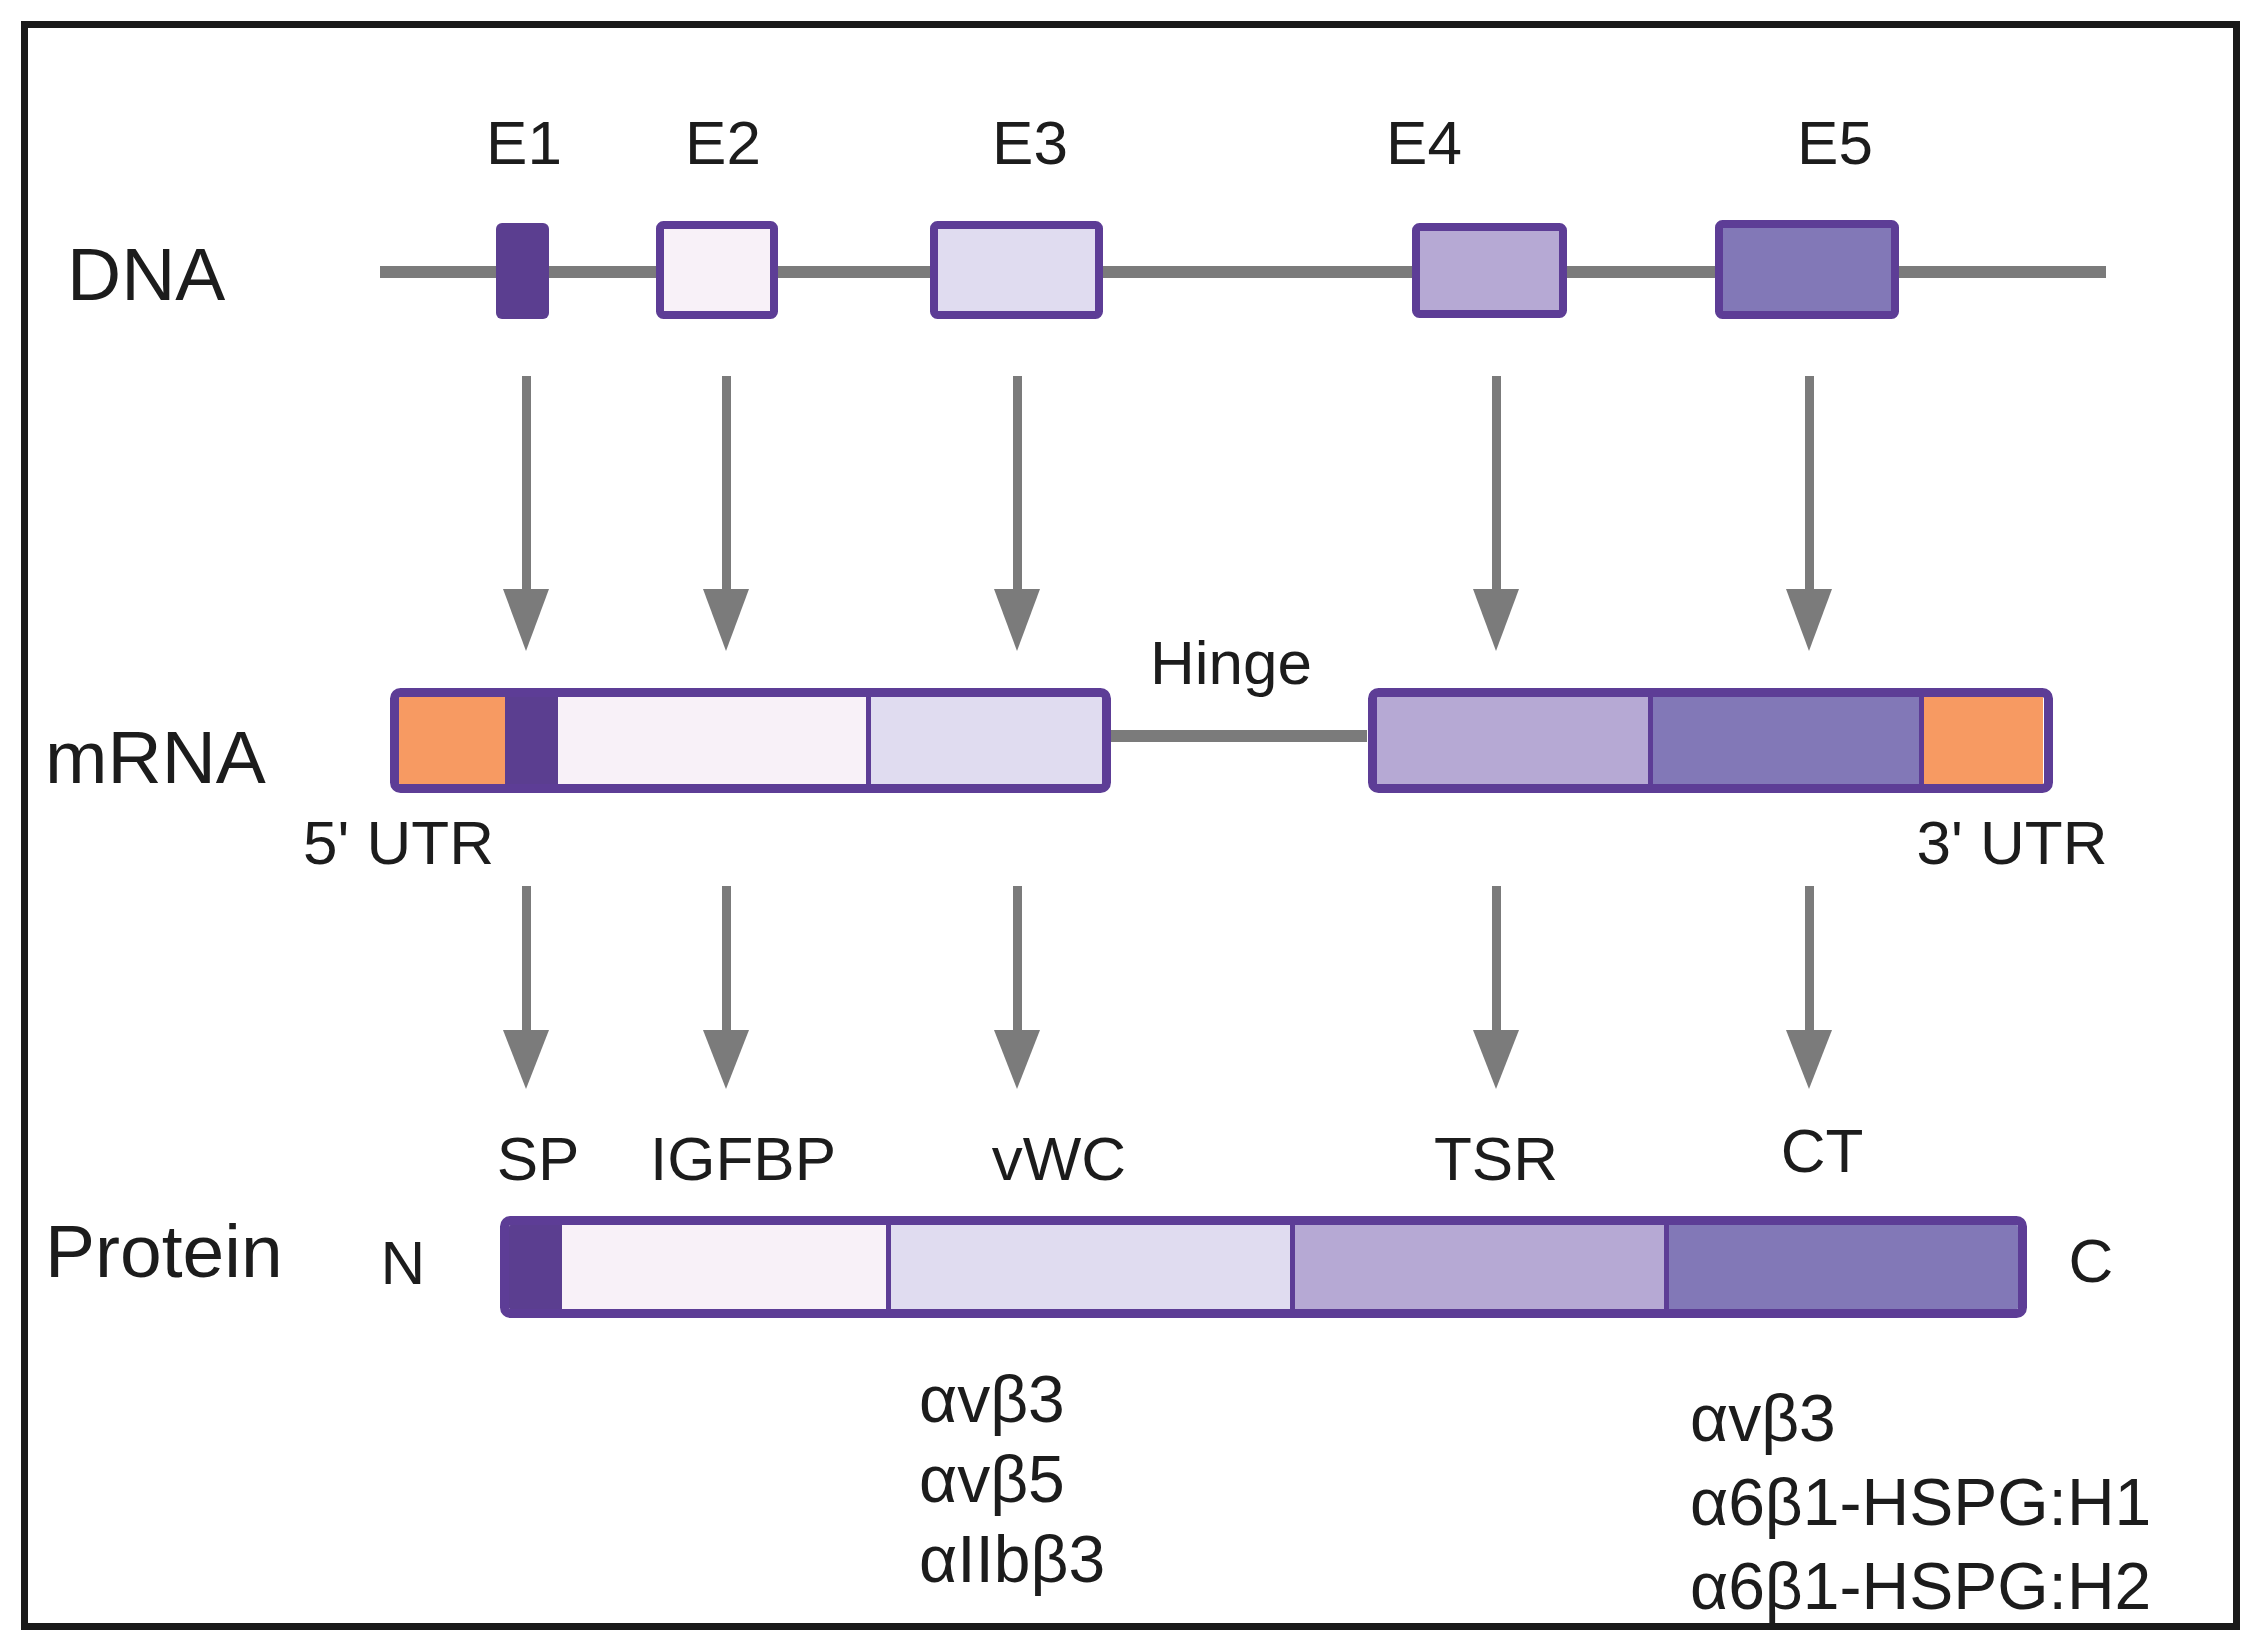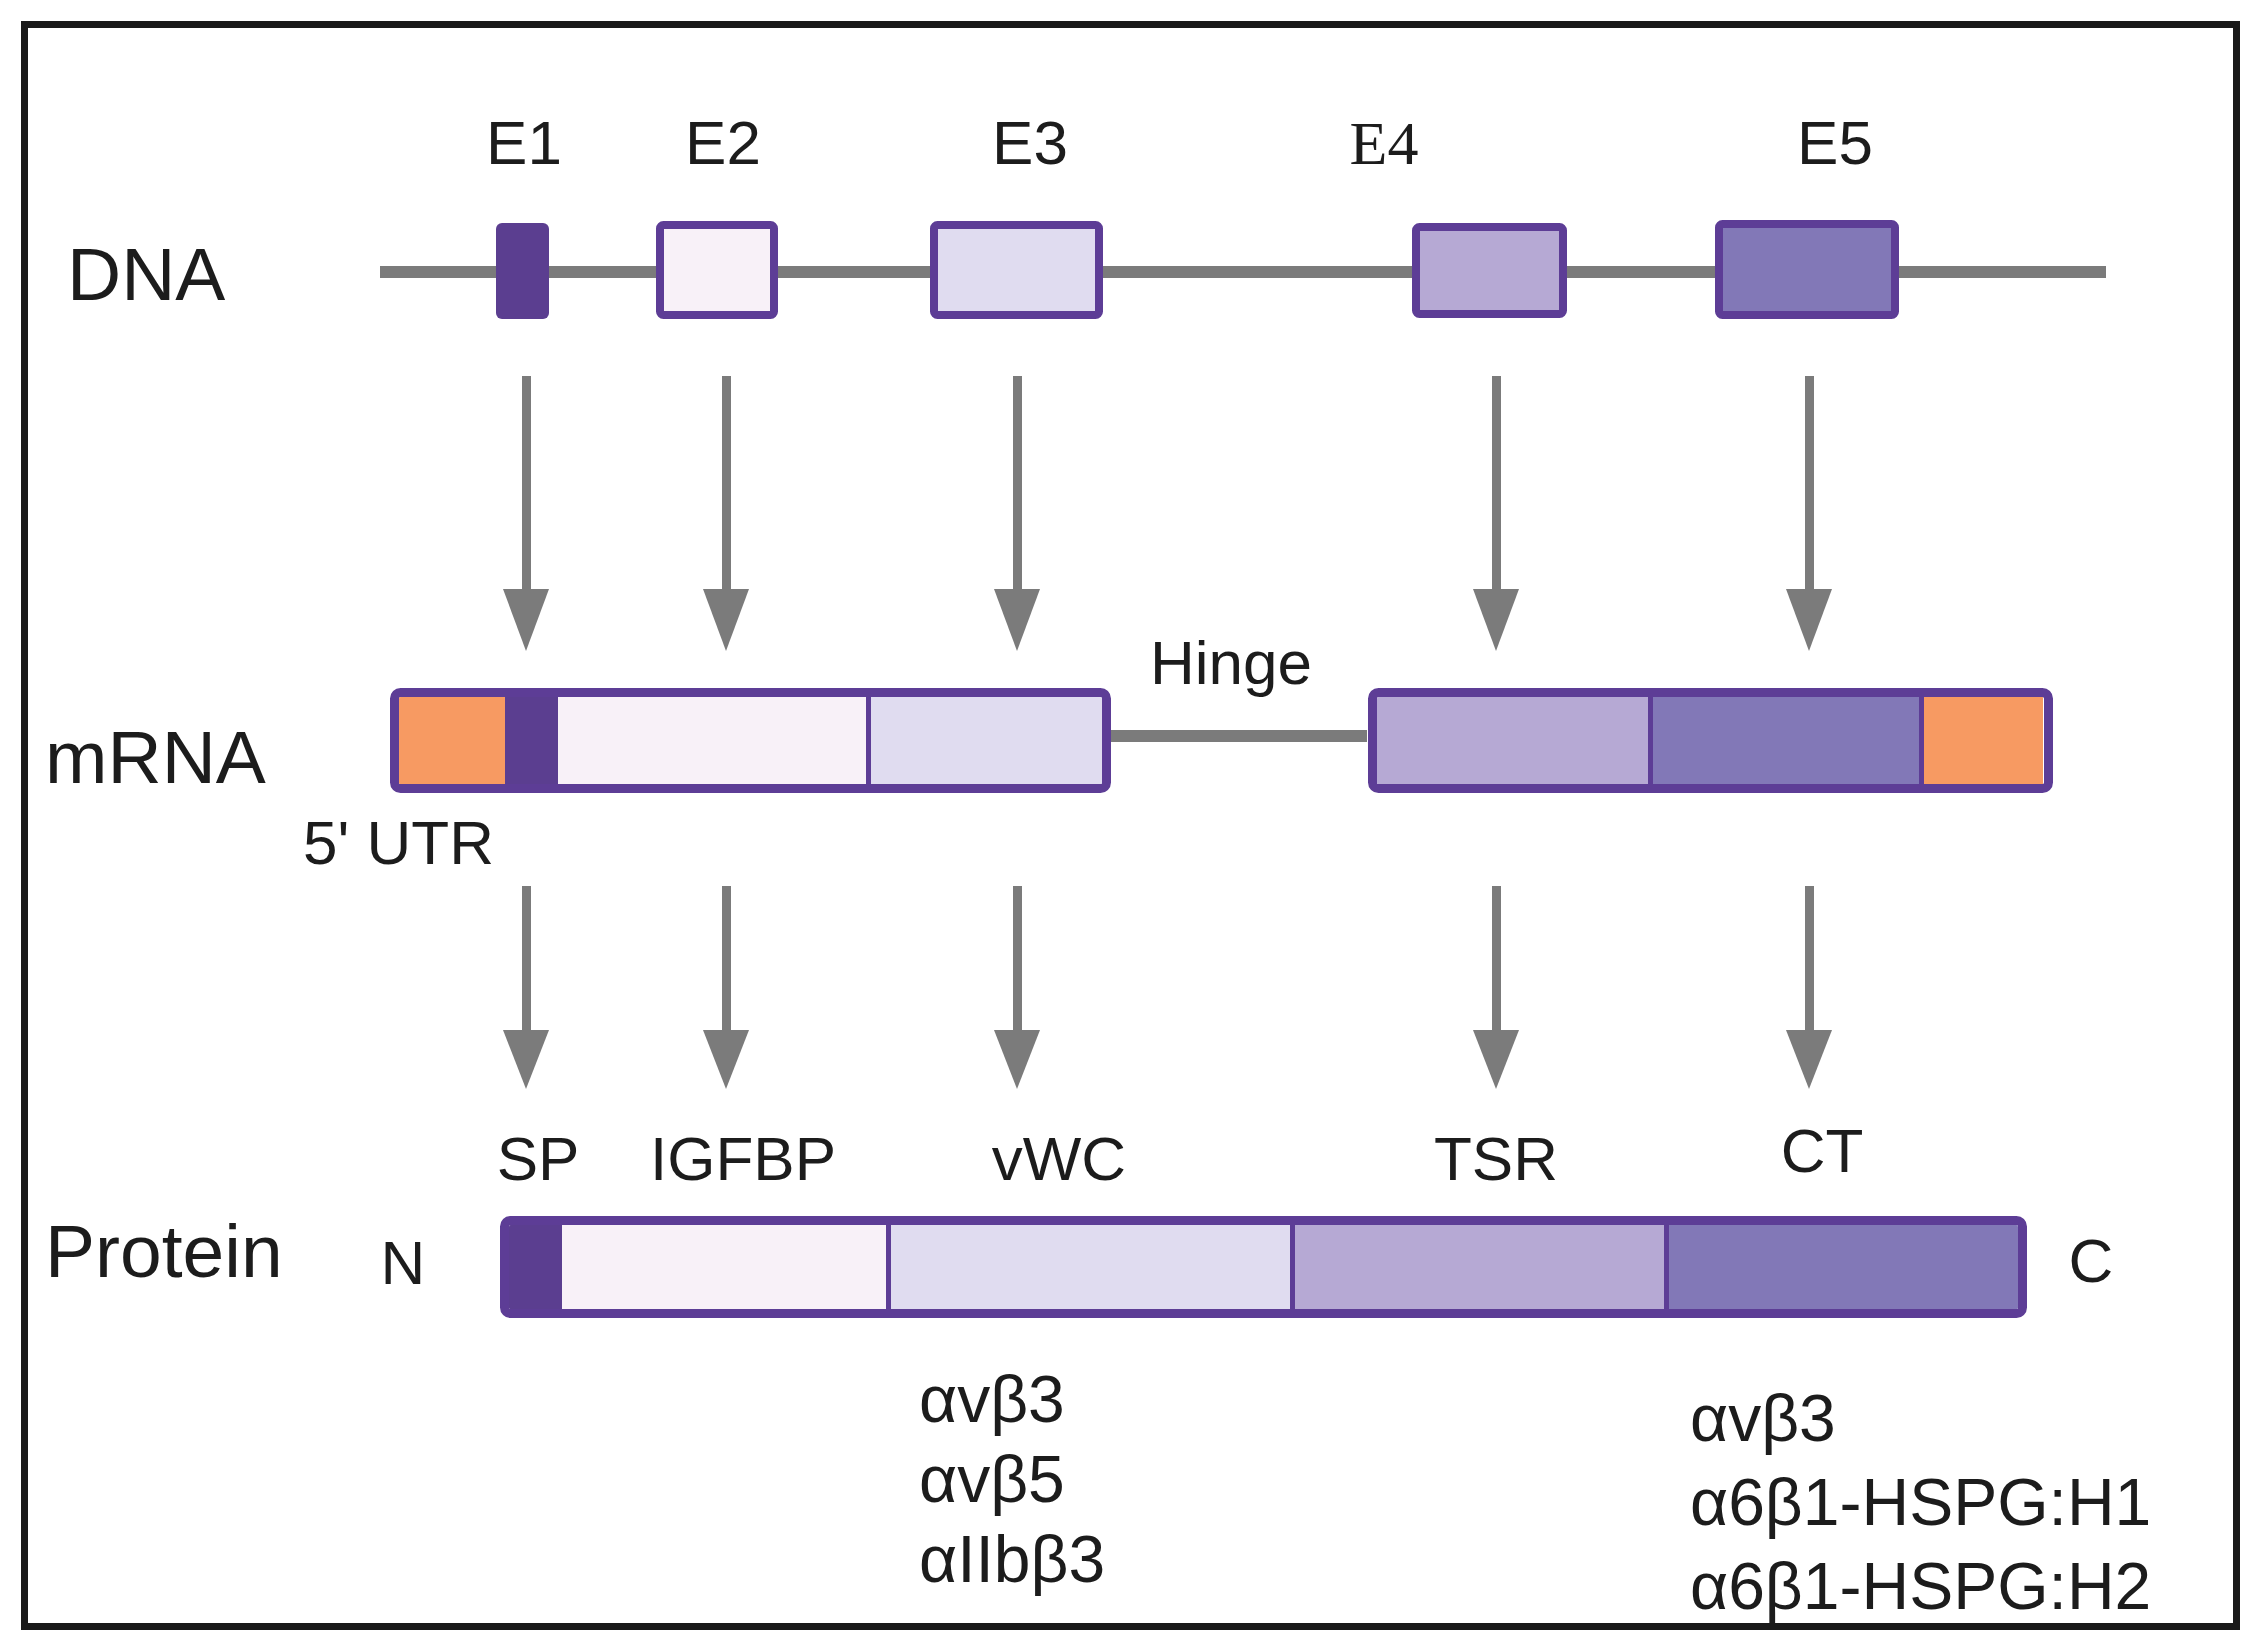--- a/index.html
+++ b/index.html
@@ -54,21 +54,21 @@
 
 <div class="canvas">
   <div class="frame"></div>
 
   <div class="lbl f100" style="left:67px;top:237px;">DNA</div>
   <div class="gline" style="left:380px;top:266px;width:1726px;"></div>
 
   <div class="lbl f95 ctr" style="left:524px;top:112px;">E1</div>
   <div class="lbl f95 ctr" style="left:723px;top:112px;">E2</div>
   <div class="lbl f95 ctr" style="left:1030px;top:112px;">E3</div>
-  <div class="lbl f95 ctr" style="left:1384px;top:112px;font-family:Liberation Serif, serif;">E4</div>
+  <div class="lbl f95 ctr" style="left:1424px;top:112px;">E4</div>
   <div class="lbl f95 ctr" style="left:1835px;top:112px;">E5</div>
 
   <div class="exon c-dark" style="left:496px;top:223px;width:53px;height:96px;border-radius:6px;"></div>
   <div class="exon c-pale bd" style="left:656px;top:221px;width:122px;height:98px;"></div>
   <div class="exon c-lav bd" style="left:930px;top:221px;width:173px;height:98px;"></div>
   <div class="exon c-med bd" style="left:1412px;top:223px;width:155px;height:95px;"></div>
   <div class="exon c-deep bd" style="left:1715px;top:220px;width:184px;height:99px;"></div>
 
   <div class="arrow a1" style="left:526px;top:376px;">
       <div class="stem"></div>
@@ -103,20 +103,21 @@
     <div class="seg c-lav div-l" style="width:236px;"></div>
   </div>
 
   <div class="bar" style="left:1368px;top:688px;width:685px;height:105px;">
     <div class="seg c-med" style="width:271px;"></div>
     <div class="seg c-deep div-l" style="width:271px;"></div>
     <div class="seg c-orange div-l" style="width:124px;"></div>
   </div>
 
   <div class="lbl f95" style="left:303px;top:812px;">5' UTR</div>
+  <div class="lbl f95 ctr" style="left:2012px;top:812px;">3' UTR</div>
 
   <div class="arrow a2" style="left:526px;top:886px;">
       <div class="stem"></div>
       <div class="head"></div>
     </div>
   <div class="arrow a2" style="left:726px;top:886px;">
       <div class="stem"></div>
       <div class="head"></div>
     </div>
   <div class="arrow a2" style="left:1017px;top:886px;">

